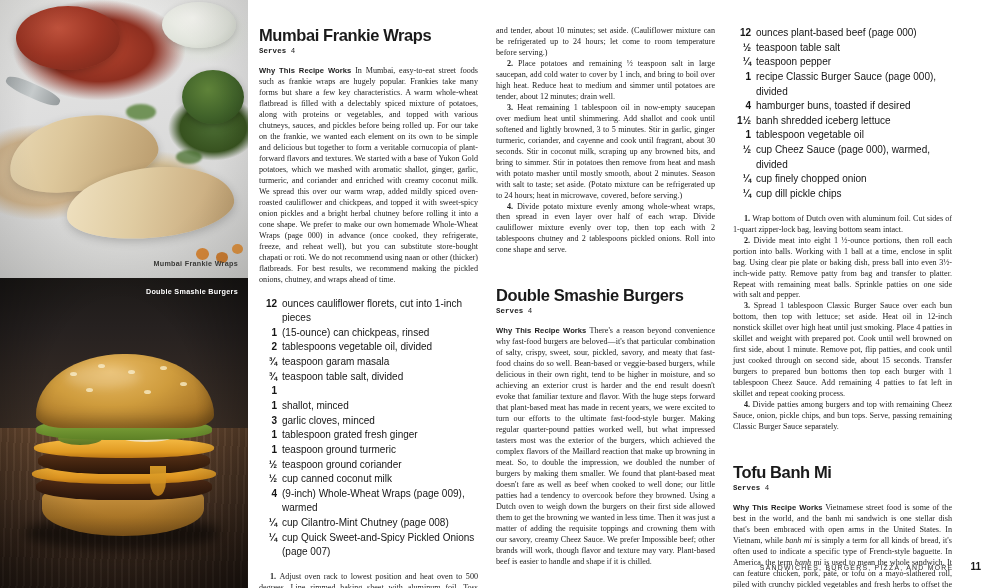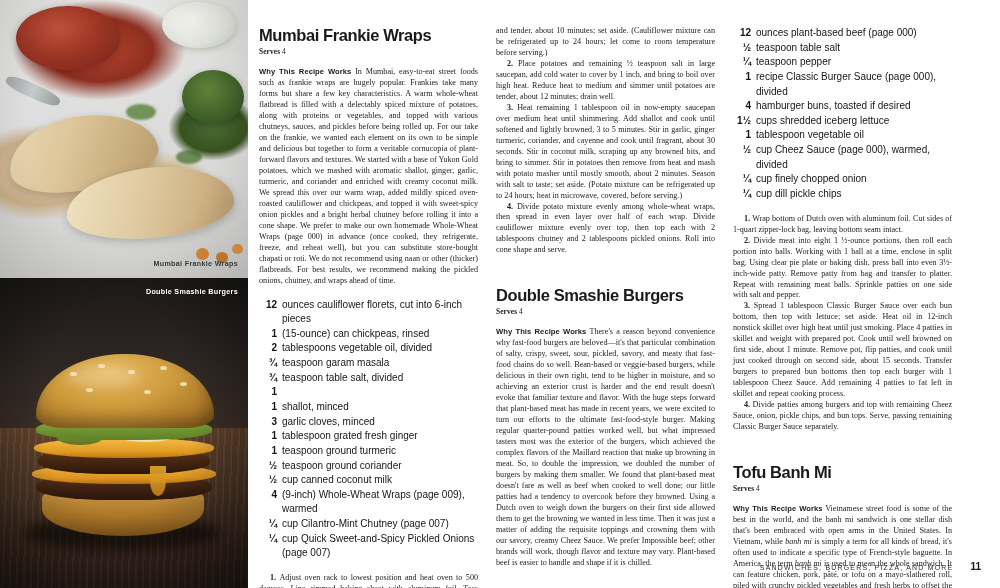--- a/index.html
+++ b/index.html
@@ -277,21 +277,21 @@
     font-size: 16.5px;
     font-weight: bold;
     letter-spacing: -0.4px;
     color: #1a1a1a;
     line-height: 1.1;
     margin-bottom: 3px;
   }
   .recipe-title.second { margin-top: 0; }
 
   .serves {
-    font-family: Liberation Serif, serif;
+    font-family: Liberation Mono, monospace;
     font-size: 7.4px;
     font-weight: bold;
     color: #1a1a1a;
     margin-bottom: 11px;
     letter-spacing: 0.1px;
   }
   .serves .num { font-weight: normal; }
 
   .headnote {
     font-family: "Liberation Serif", serif;
@@ -429,21 +429,21 @@
         <span>Serves</span>
         <span class="num">4</span>
       </div>
       <p class="headnote">
         <span class="lead">Why This Recipe Works</span>
         <span>In Mumbai, easy-to-eat street foods such as frankie wraps are hugely popular. Frankies take many forms but share a few key characteristics. A warm whole-wheat flatbread is filled with a delectably spiced mixture of potatoes, along with proteins or vegetables, and topped with various chutneys, sauces, and pickles before being rolled up. For our take on the frankie, we wanted each element on its own to be simple and delicious but together to form a veritable cornucopia of plant-forward flavors and textures. We started with a base of Yukon Gold potatoes, which we mashed with aromatic shallot, ginger, garlic, turmeric, and coriander and enriched with creamy coconut milk. We spread this over our warm wrap, added mildly spiced oven-roasted cauliflower and chickpeas, and topped it with sweet-spicy onion pickles and a bright herbal chutney before rolling it into a cone shape. We prefer to make our own homemade Whole-Wheat Wraps (page 000) in advance (once cooked, they refrigerate, freeze, and reheat well), but you can substitute store-bought chapati or roti. We do not recommend using naan or other (thicker) flatbreads. For best results, we recommend making the pickled onions, chutney, and wraps ahead of time.</span>
       </p>
       <div class="ingredients">
           <div class="ing-row">
             <div class="ing-amt">12</div>
-            <div class="ing-text">ounces cauliflower florets, cut into 6-inch pieces</div>
+            <div class="ing-text">ounces cauliflower florets, cut into 1-inch pieces</div>
           </div>
           <div class="ing-row">
             <div class="ing-amt">1</div>
             <div class="ing-text">(15-ounce) can chickpeas, rinsed</div>
           </div>
           <div class="ing-row">
             <div class="ing-amt">2</div>
             <div class="ing-text">tablespoons vegetable oil, divided</div>
           </div>
           <div class="ing-row">
@@ -480,21 +480,21 @@
           <div class="ing-row">
             <div class="ing-amt">½</div>
             <div class="ing-text">cup canned coconut milk</div>
           </div>
           <div class="ing-row">
             <div class="ing-amt">4</div>
             <div class="ing-text">(9-inch) Whole-Wheat Wraps (page 009), warmed</div>
           </div>
           <div class="ing-row">
             <div class="ing-amt">¼</div>
-            <div class="ing-text">cup Cilantro-Mint Chutney (page 007)</div>
+            <div class="ing-text">cup Cilantro-Mint Chutney (page 008)</div>
           </div>
           <div class="ing-row">
             <div class="ing-amt">¼</div>
             <div class="ing-text">cup Quick Sweet-and-Spicy Pickled Onions (page 007)</div>
           </div>
         </div>
       <div class="steps">
           <p class="step"><b>1. </b><span>Adjust oven rack to lowest position and heat oven to 500 degrees. Line rimmed baking sheet with aluminum foil. Toss cauliflower, chickpeas, 1 tablespoon oil, garam masala, and ¼ teaspoon salt together in bowl. Spread cauliflower mixture in even layer on prepared sheet and roast, stirring halfway through roasting, until cauliflower is spotty brown </span></p>
         </div>
     </div>
@@ -537,21 +537,21 @@
           <div class="ing-row">
             <div class="ing-amt">1</div>
             <div class="ing-text">recipe Classic Burger Sauce (page 000), divided</div>
           </div>
           <div class="ing-row">
             <div class="ing-amt">4</div>
             <div class="ing-text">hamburger buns, toasted if desired</div>
           </div>
           <div class="ing-row">
             <div class="ing-amt">1½</div>
-            <div class="ing-text">cups shredded iceberg lettuce</div>
+            <div class="ing-text">banh shredded iceberg lettuce</div>
           </div>
           <div class="ing-row">
             <div class="ing-amt">1</div>
             <div class="ing-text">tablespoon vegetable oil</div>
           </div>
           <div class="ing-row">
             <div class="ing-amt">½</div>
             <div class="ing-text">cup Cheez Sauce (page 000), warmed, divided</div>
           </div>
           <div class="ing-row">

